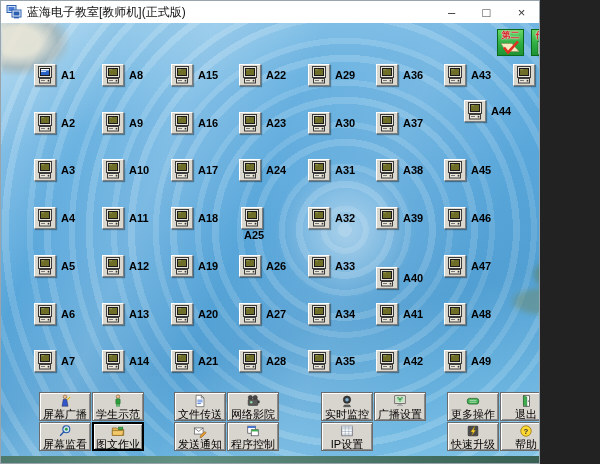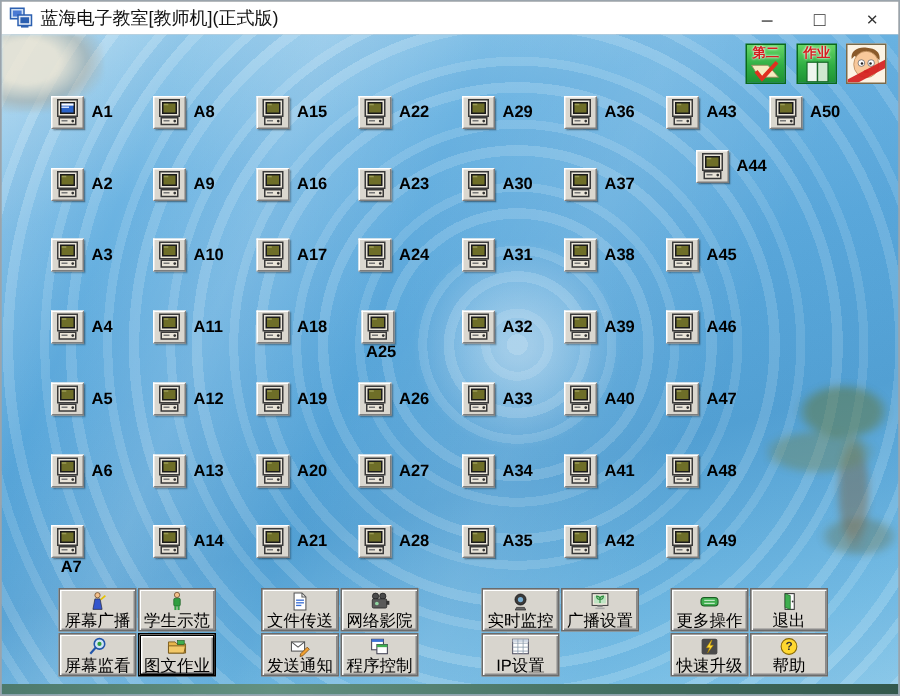--- a/index.html
+++ b/index.html
@@ -1,17 +1,17 @@
 <!DOCTYPE html>
 <html><head>
 <meta charset="utf-8">
 <style>
   html,body{margin:0;padding:0;background:#222;}
   body{font-family:"Liberation Sans","DejaVu Sans",sans-serif;}
-  .window{position:relative;width:600px;height:464px;box-sizing:border-box;border:1px solid #9aa4ac;background:#a3a3a3;overflow:hidden;}
+  .window{position:relative;width:540px;height:464px;box-sizing:border-box;border:1px solid #9aa4ac;background:#bef264;overflow:hidden;}
   
   .titlebar{position:relative;height:22px;background:#ffffff;display:flex;align-items:center;padding-left:5px;box-sizing:border-box;}
   .title-icon{width:16px;height:16px;margin-right:5px;flex:0 0 auto;}
   .title-text{font-size:12px;color:#111;white-space:nowrap;}
   .win-controls{position:absolute;right:0;top:0;height:22px;display:flex;}
   .win-btn{width:35px;height:22px;display:flex;align-items:center;justify-content:center;font-size:13px;color:#333;cursor:default;}
   
   .client{position:relative;width:598px;height:440px;overflow:hidden;
     background:
       radial-gradient(circle at 57.5% 47%, rgba(255,255,255,.38) 0 10px, rgba(255,255,255,0) 70px),
@@ -186,21 +186,21 @@
               <rect x="3.5" y="1.5" width="13" height="11" fill="#e9e4d8" stroke="#3a3a3a"></rect>
               <rect x="5.5" y="3.5" width="9" height="7" fill="#6e6e28" stroke="#1a1a1a"></rect>
               <rect x="6.2" y="4.2" width="3" height="1" fill="#9a9a55"></rect>
               <rect x="4.5" y="13.5" width="11" height="4.5" fill="#e9e4d8" stroke="#3a3a3a"></rect>
               <rect x="6" y="15" width="4" height="1" fill="#777"></rect>
               <circle cx="13.5" cy="15.7" r="0.9" fill="#333"></circle>
             </svg>
           </span>
           <span class="pc-label">A6</span>
         </div>
-        <div class="computer" style="left: 33px; top: 327px; flex-direction: column;">
+        <div class="computer" style="left: 33px; top: 327px;">
           <span class="pc-tile">
             <svg viewBox="0 0 20 20" width="20" height="20">
               <rect x="3.5" y="1.5" width="13" height="11" fill="#e9e4d8" stroke="#3a3a3a"></rect>
               <rect x="5.5" y="3.5" width="9" height="7" fill="#6e6e28" stroke="#1a1a1a"></rect>
               <rect x="6.2" y="4.2" width="3" height="1" fill="#9a9a55"></rect>
               <rect x="4.5" y="13.5" width="11" height="4.5" fill="#e9e4d8" stroke="#3a3a3a"></rect>
               <rect x="6" y="15" width="4" height="1" fill="#777"></rect>
               <circle cx="13.5" cy="15.7" r="0.9" fill="#333"></circle>
             </svg>
           </span>
@@ -615,21 +615,21 @@
               <rect x="3.5" y="1.5" width="13" height="11" fill="#e9e4d8" stroke="#3a3a3a"></rect>
               <rect x="5.5" y="3.5" width="9" height="7" fill="#6e6e28" stroke="#1a1a1a"></rect>
               <rect x="6.2" y="4.2" width="3" height="1" fill="#9a9a55"></rect>
               <rect x="4.5" y="13.5" width="11" height="4.5" fill="#e9e4d8" stroke="#3a3a3a"></rect>
               <rect x="6" y="15" width="4" height="1" fill="#777"></rect>
               <circle cx="13.5" cy="15.7" r="0.9" fill="#333"></circle>
             </svg>
           </span>
           <span class="pc-label">A39</span>
         </div>
-        <div class="computer" style="left: 375px; top: 232px;">
+        <div class="computer" style="left: 375px; top: 244px;">
           <span class="pc-tile">
             <svg viewBox="0 0 20 20" width="20" height="20">
               <rect x="3.5" y="1.5" width="13" height="11" fill="#e9e4d8" stroke="#3a3a3a"></rect>
               <rect x="5.5" y="3.5" width="9" height="7" fill="#6e6e28" stroke="#1a1a1a"></rect>
               <rect x="6.2" y="4.2" width="3" height="1" fill="#9a9a55"></rect>
               <rect x="4.5" y="13.5" width="11" height="4.5" fill="#e9e4d8" stroke="#3a3a3a"></rect>
               <rect x="6" y="15" width="4" height="1" fill="#777"></rect>
               <circle cx="13.5" cy="15.7" r="0.9" fill="#333"></circle>
             </svg>
           </span>

